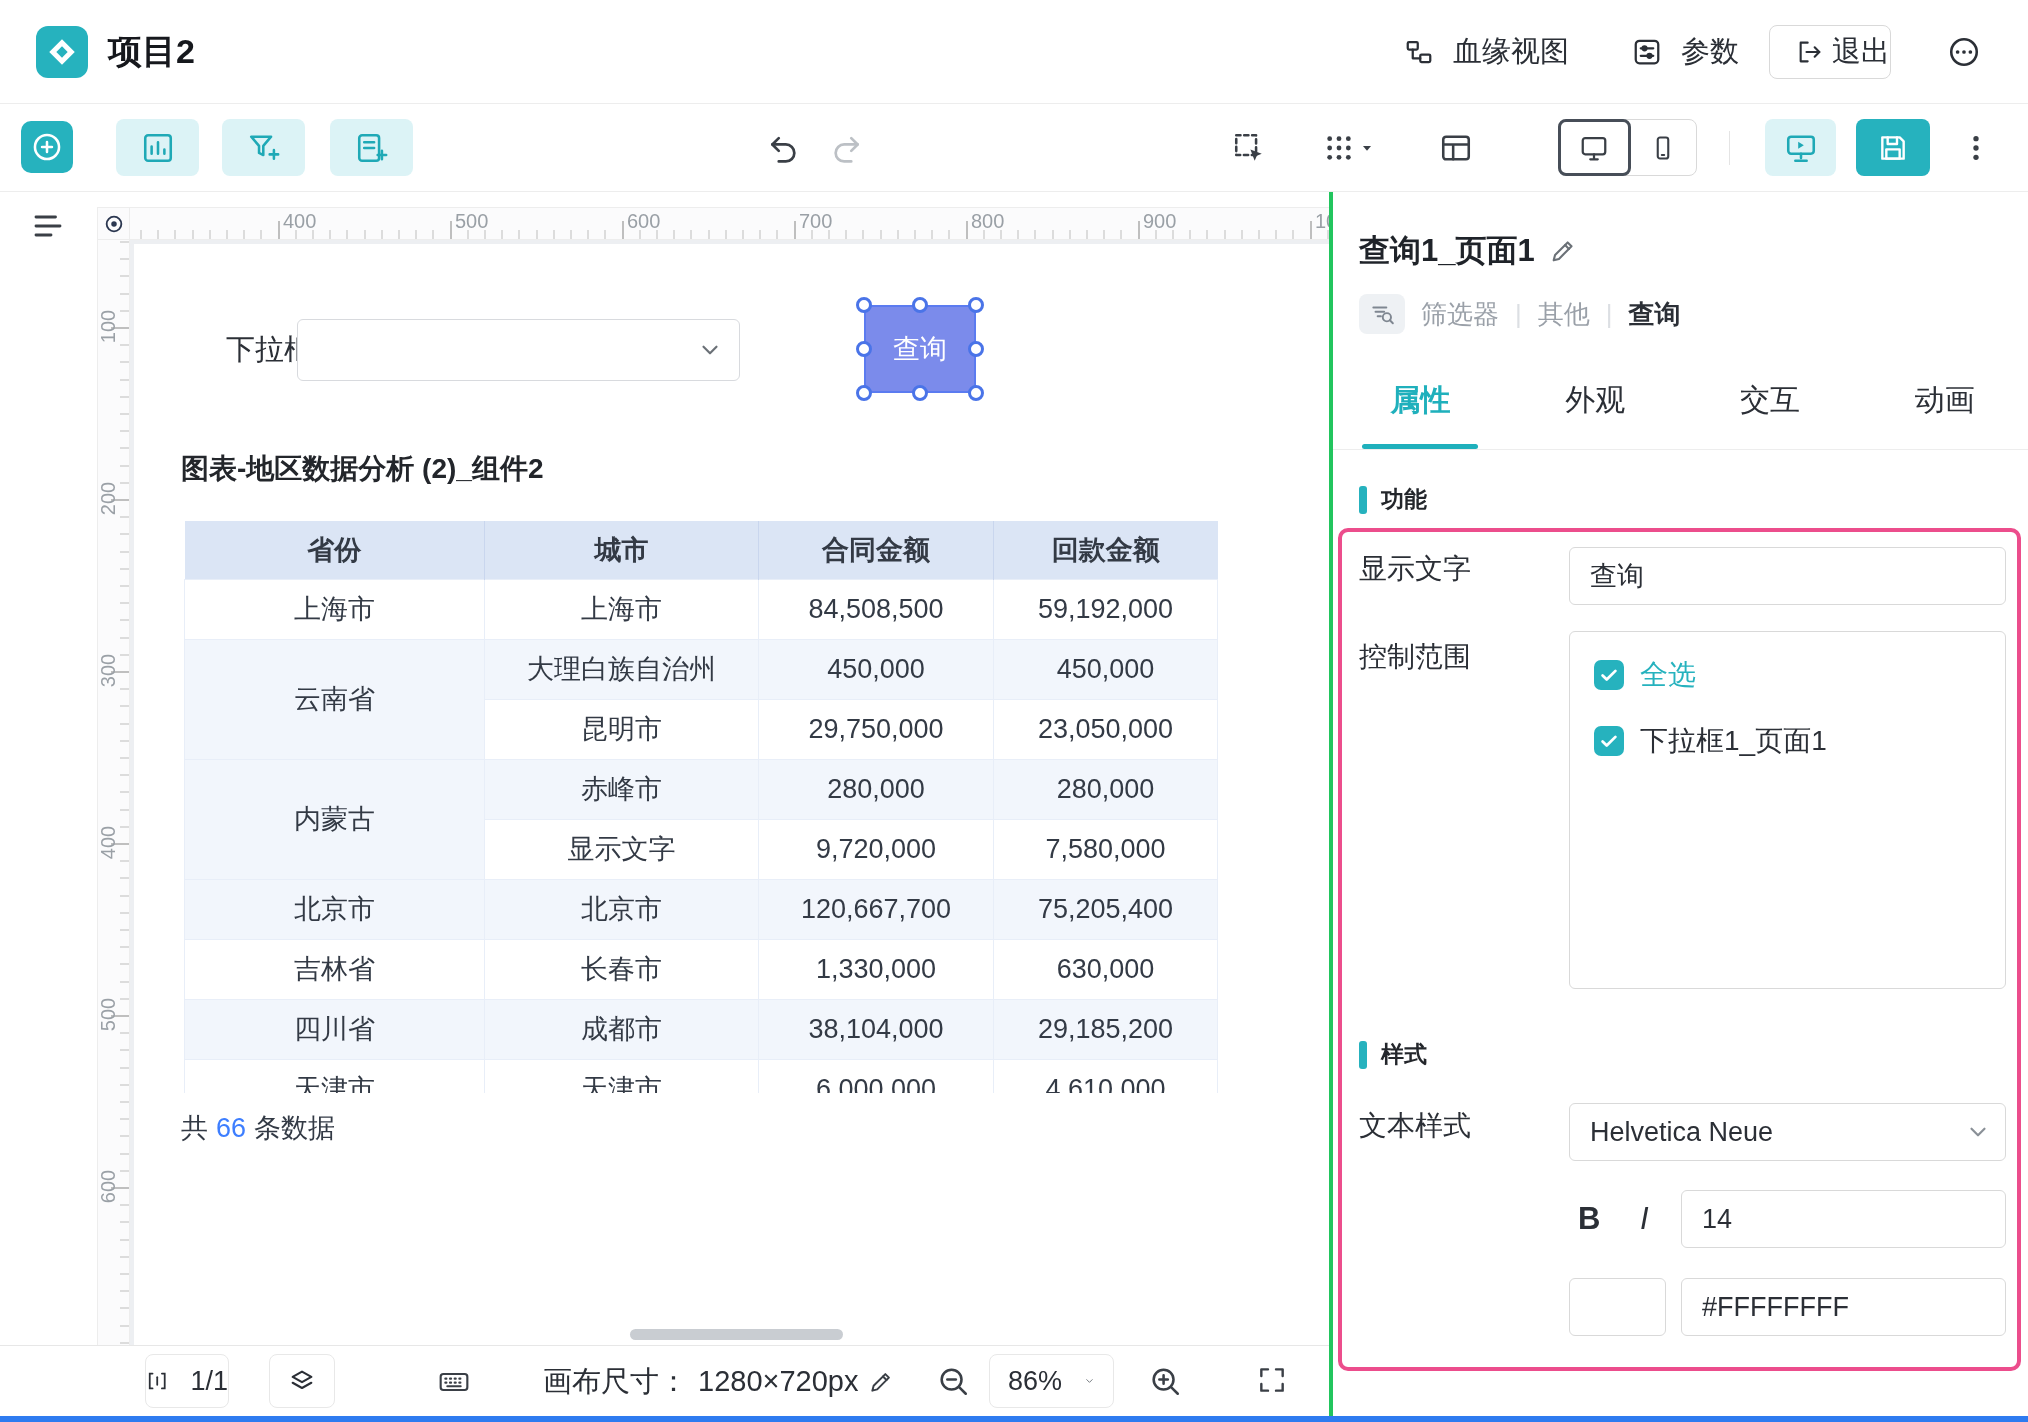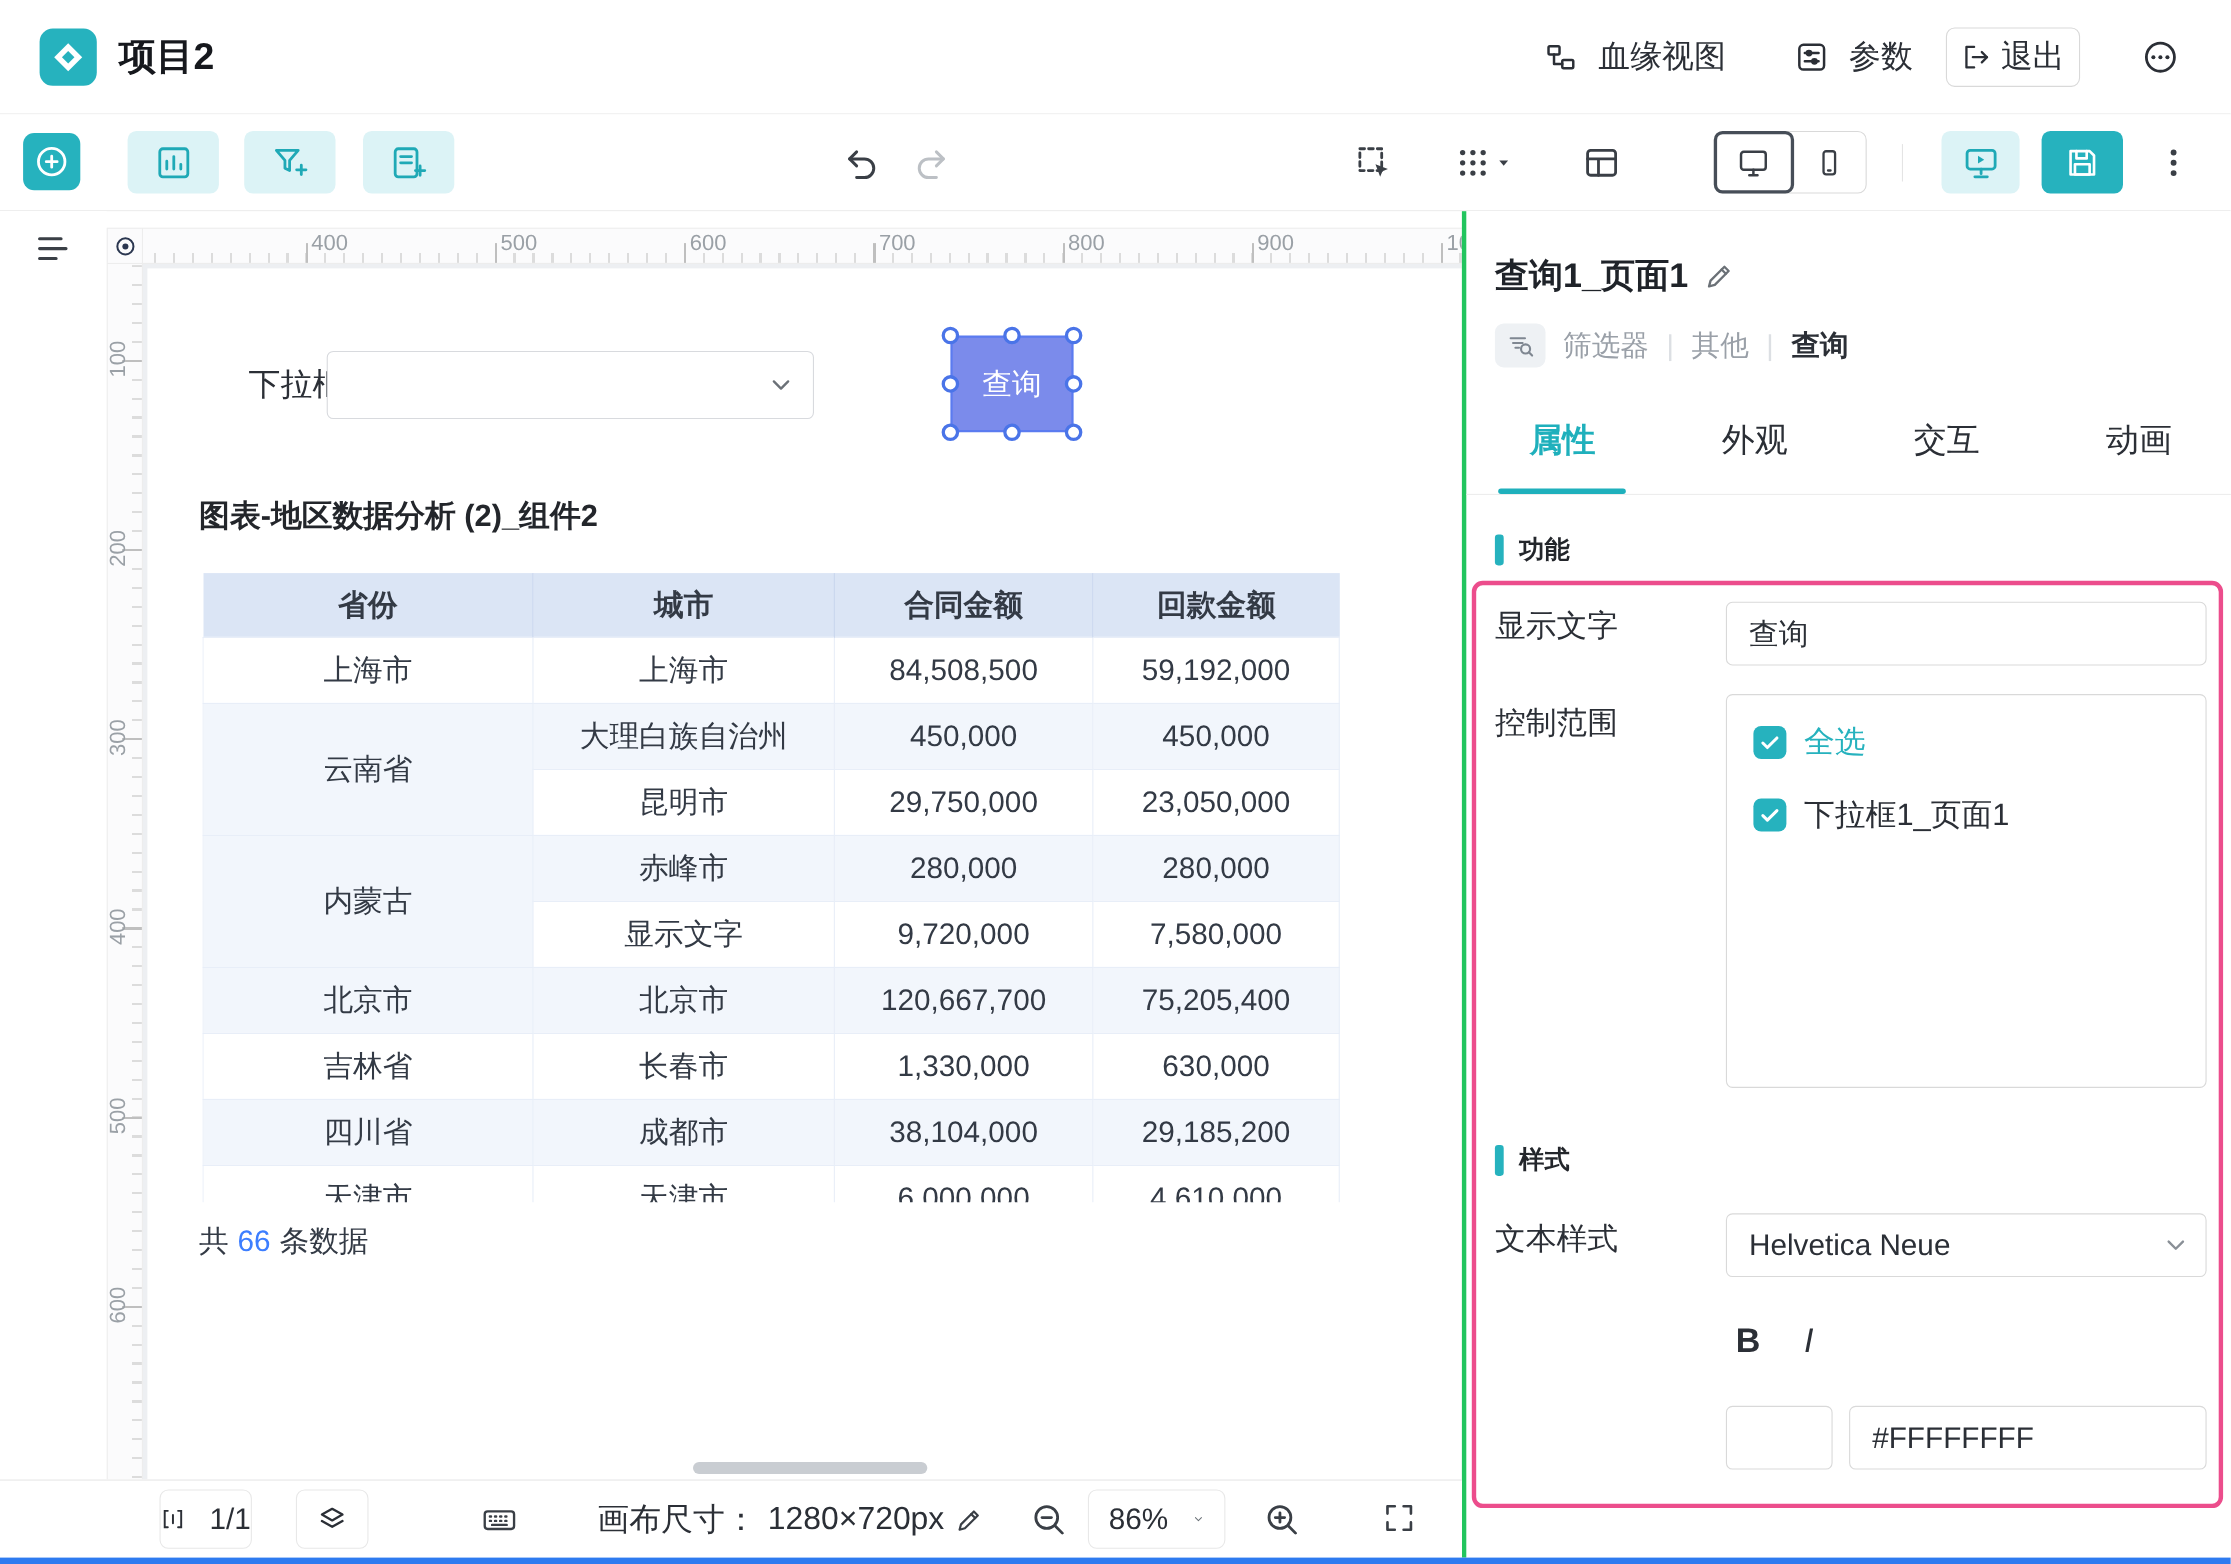--- a/index.html
+++ b/index.html
@@ -7,21 +7,21 @@
   #root{position:relative;width:2028px;height:1422px;overflow:hidden;background:#fff}
   svg{display:block}
 
   
   #header{position:absolute;left:0;top:0;width:2028px;height:104px;background:#fff;border-bottom:1px solid #ededed}
   #logo{position:absolute;left:36px;top:26px;width:52px;height:52px;border-radius:12px;background:#26B2BE;display:flex;align-items:center;justify-content:center;color:#fff}
   #app-title{position:absolute;left:108px;top:0;height:104px;display:flex;align-items:center;font-size:34px;font-weight:700;color:#16181d}
   .hdr-item{position:absolute;top:0;height:104px;display:flex;align-items:center;gap:19px;font-size:29px;color:#2b2f36;cursor:pointer}
   #btn-lineage{left:1404px}
   #btn-params{left:1632px}
-  #btn-exit{position:absolute;left:1769px;top:25px;width:122px;height:54px;border:1px solid #d9d9d9;border-radius:8px;display:flex;align-items:center;justify-content:center;gap:8px;font-size:29px;color:#2b2f36;background:#fff;cursor:pointer}
+  #btn-exit{position:absolute;left:1769px;top:25px;width:122px;height:54px;border:1px solid #d9d9d9;border-radius:8px;display:flex;align-items:center;justify-content:flex-end;gap:8px;font-size:29px;color:#2b2f36;background:#fff;cursor:pointer}
   #btn-more{position:absolute;left:1938px;top:26px;width:52px;height:52px;display:flex;align-items:center;justify-content:center;color:#2b2f36;cursor:pointer}
 
   
   #toolbar{position:absolute;left:0;top:104px;width:2028px;height:88px;background:#fff;border-bottom:1px solid #ededed}
   #tb-plus{position:absolute;left:21px;top:17px;width:52px;height:52px;border-radius:10px;background:#26B2BE;color:#fff;display:flex;align-items:center;justify-content:center;cursor:pointer}
   .tb-teal{position:absolute;top:15px;width:83px;height:57px;border-radius:8px;background:#DCF3F6;color:#1FA9B6;display:flex;align-items:center;justify-content:center;cursor:pointer}
   #tb-widget{left:116px}#tb-filter{left:222px}#tb-form{left:330px}
   .tb-icon{position:absolute;top:24px;width:44px;height:40px;display:flex;align-items:center;justify-content:center;color:#3a3f46;cursor:pointer}
   #tb-undo{left:761px}
   #tb-redo{left:825px;color:#bcc0c5}
@@ -482,20 +482,23 @@
     <div class="p-label" id="lbl-font">文本样式</div>
     <div class="p-box" id="sel-font">
       <span>Helvetica Neue</span>
       <svg viewBox="0 0 24 24" width="26" height="26" fill="none" stroke="#8a9097" stroke-width="2" stroke-linecap="round" stroke-linejoin="round">
         <path d="M6 9l6 6 6-6"></path>
       </svg>
     </div>
 
     <div class="bi-btn" id="btn-bold">B</div>
     <div class="bi-btn" id="btn-italic">I</div>
+    <div class="p-box" id="inp-size">
+      <span>14</span>
+    </div>
 
     <div id="swatch"></div>
     <div class="p-box" id="inp-color">
       <span>#FFFFFFFF</span>
     </div>
 
     <div id="highlight-box"></div>
   </div>
 
   <div id="statusbar">

